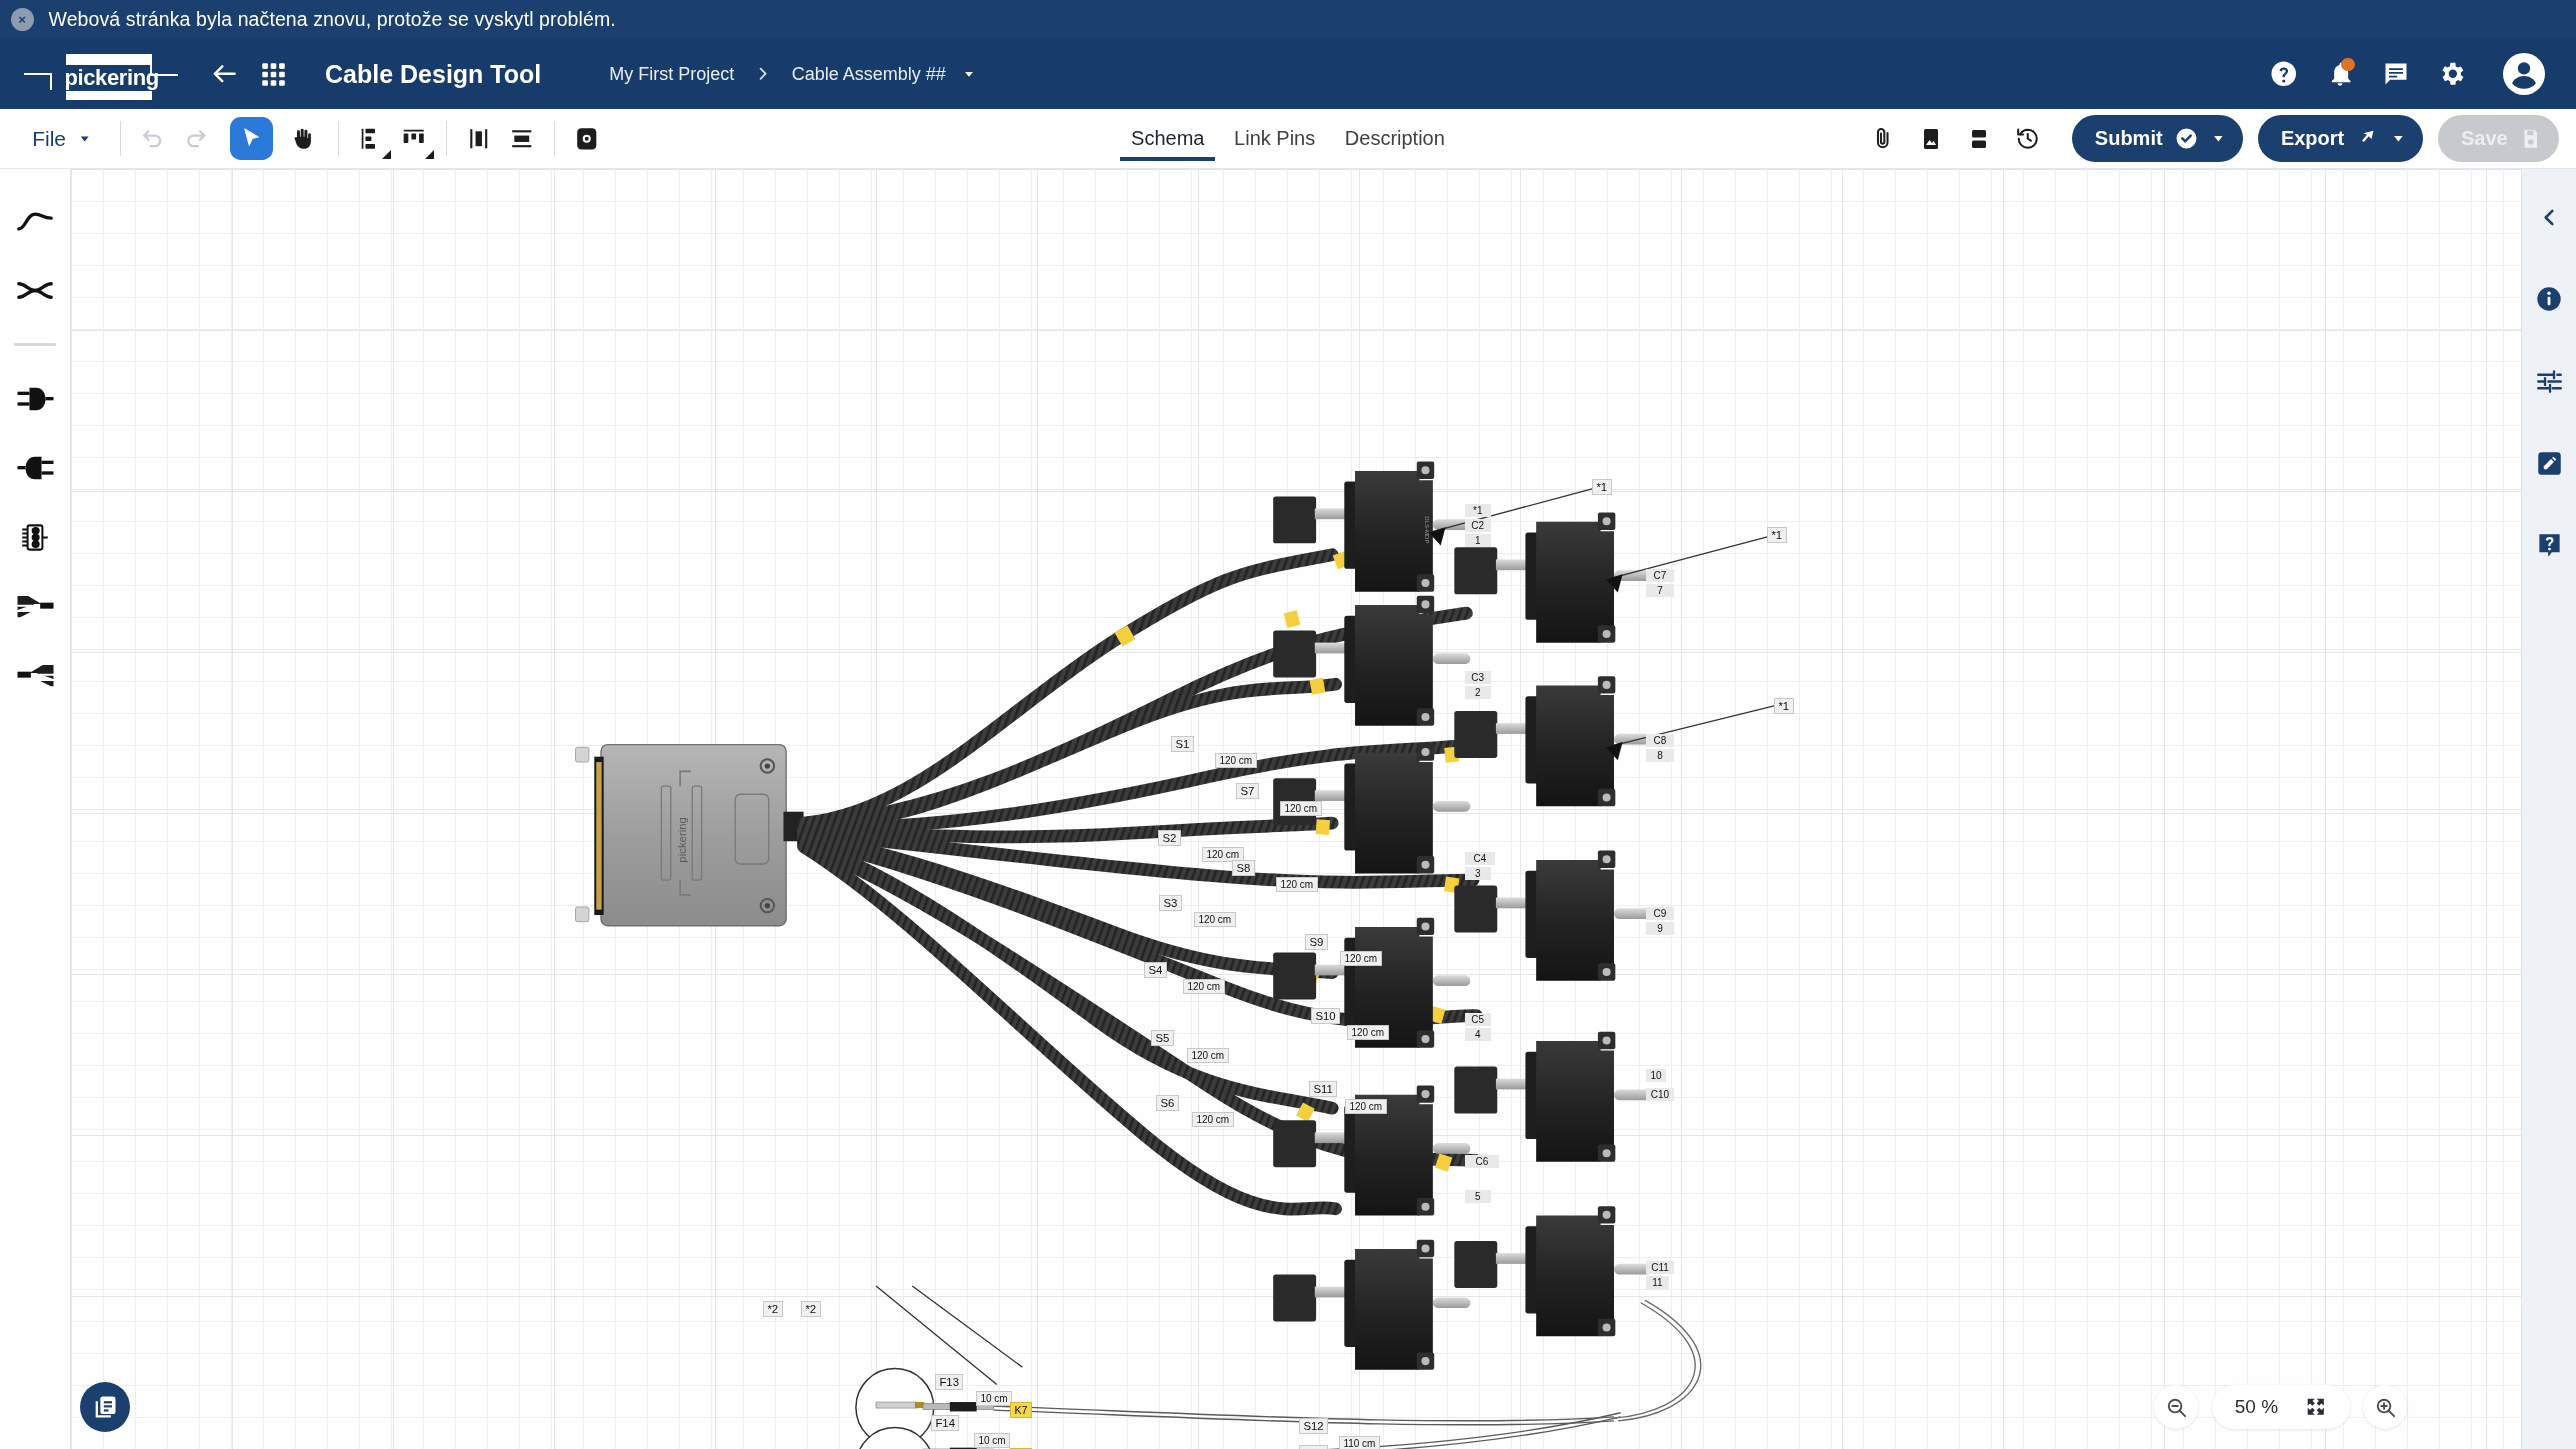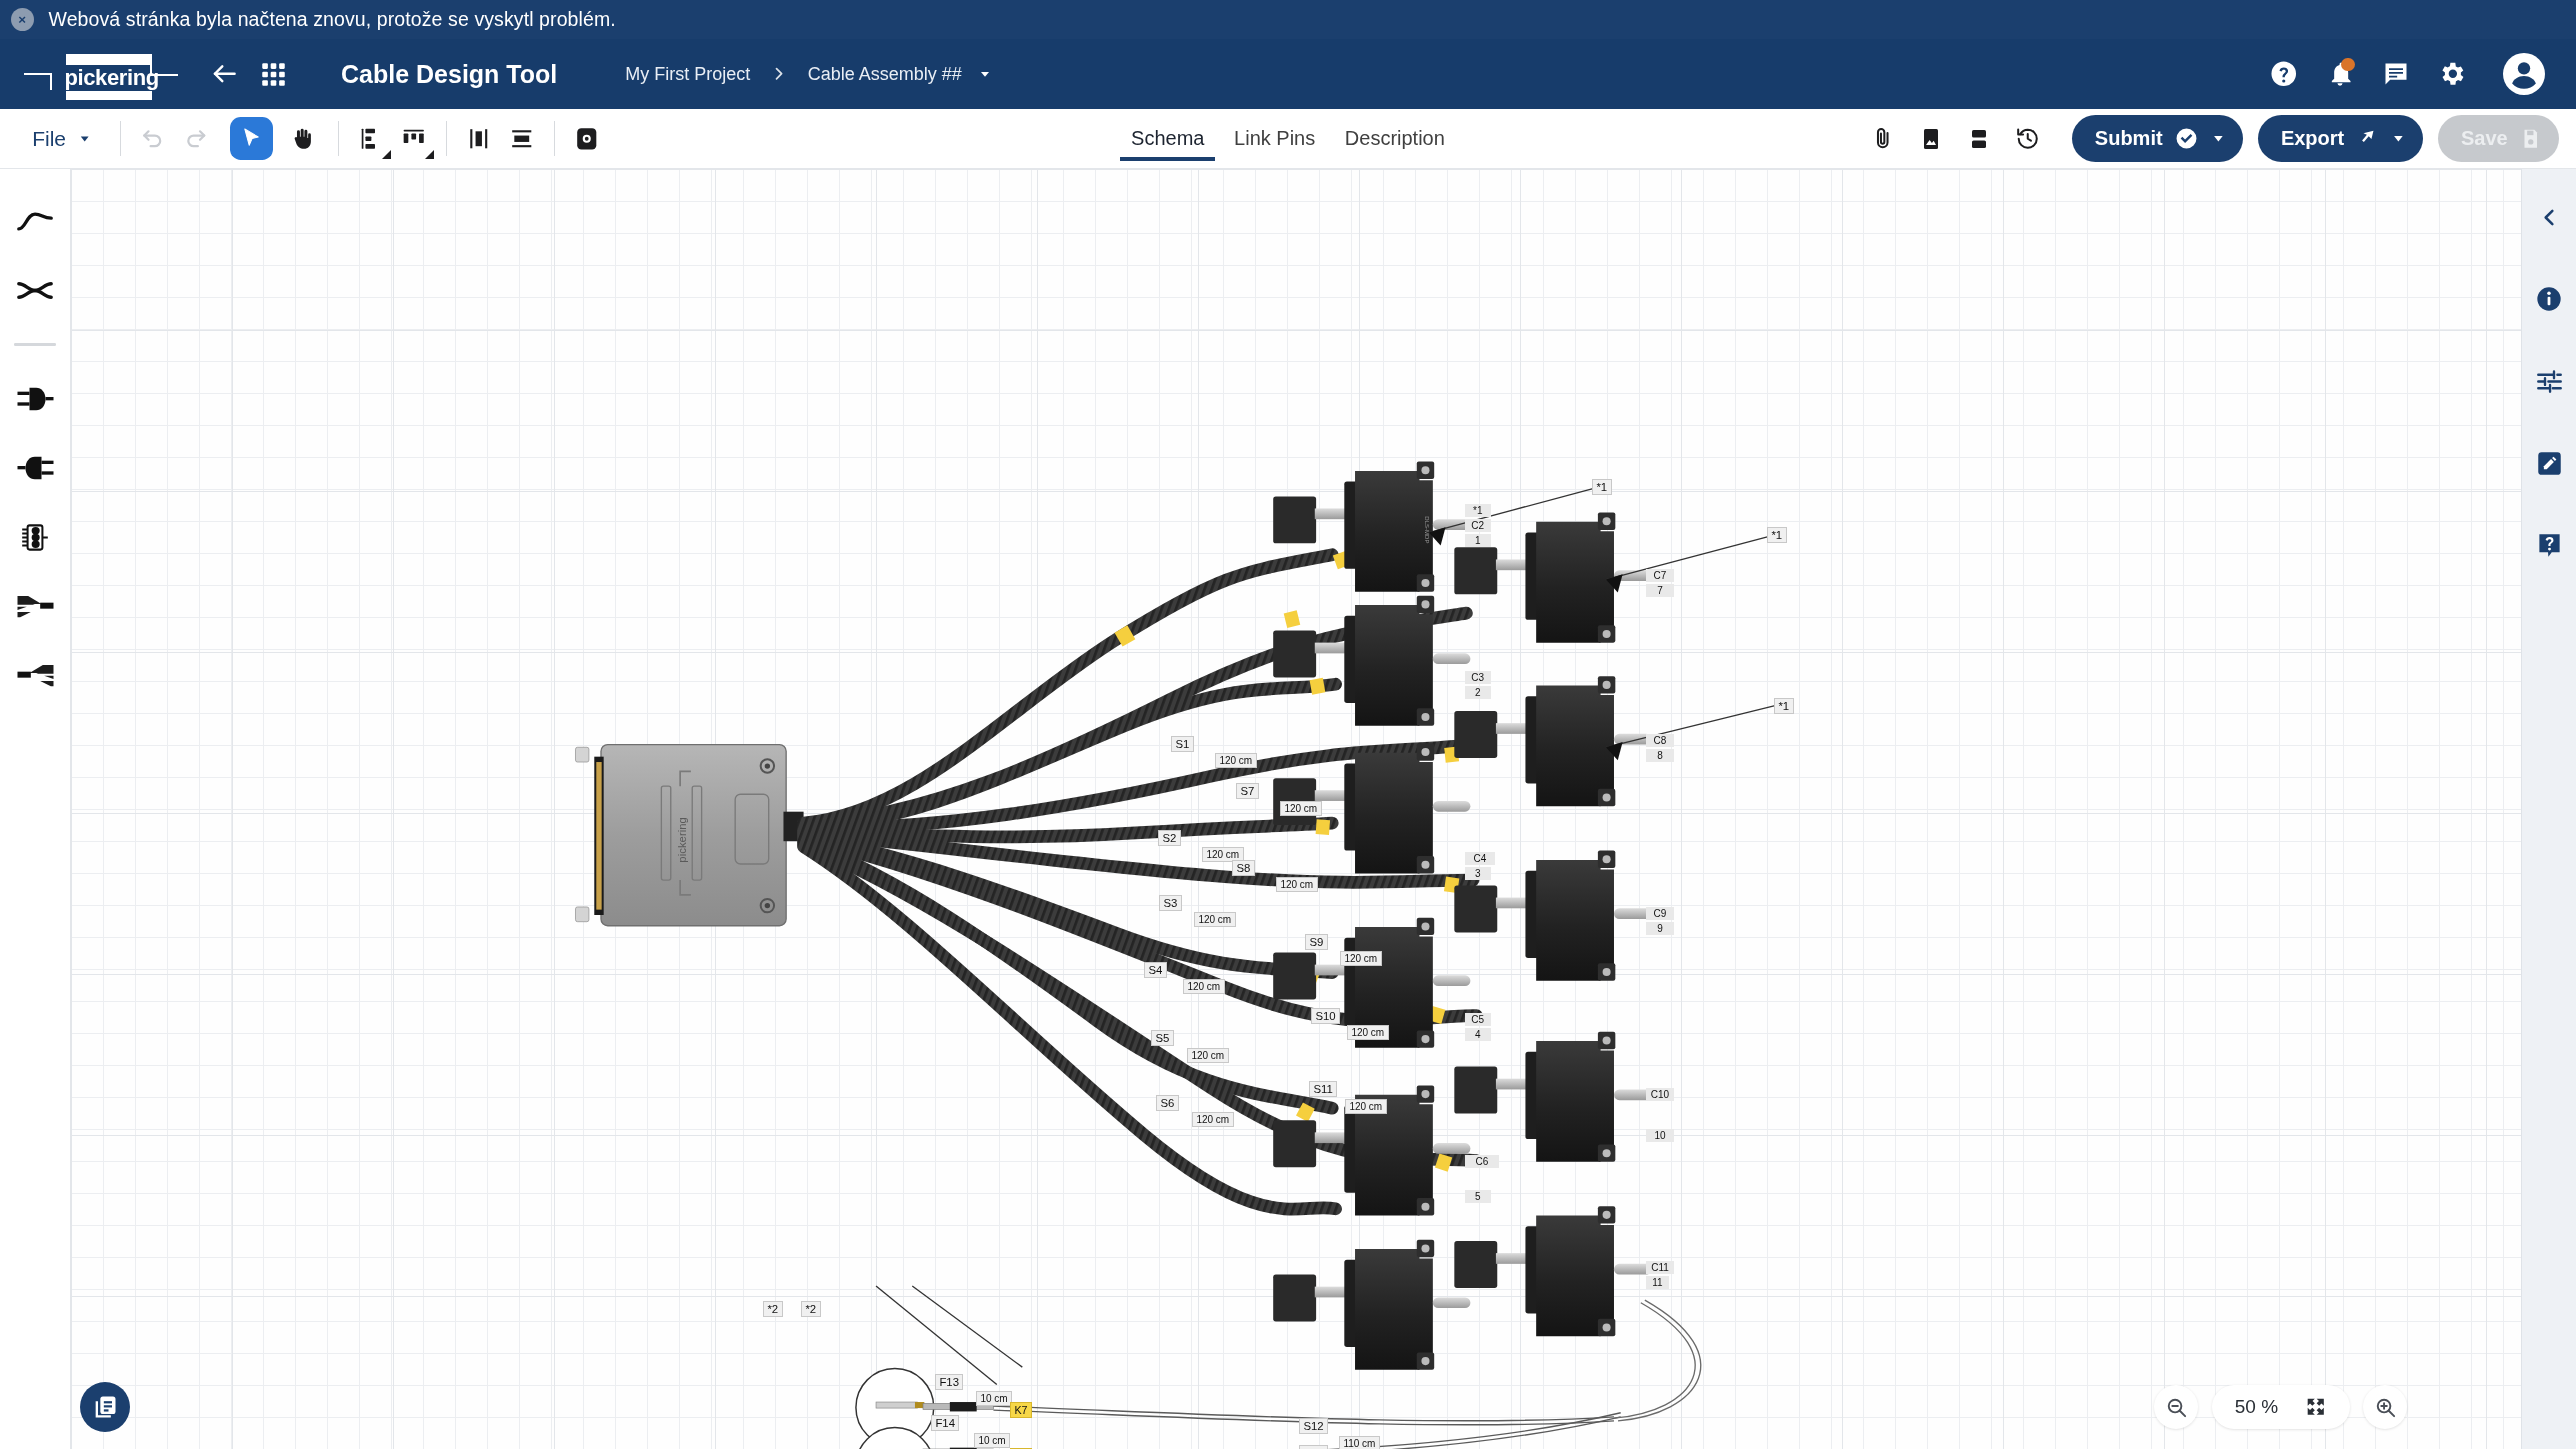--- a/index.html
+++ b/index.html
@@ -36,21 +36,21 @@
   .logo .bar-bot { position: absolute; left: 43px; top: 38px; width: 86px; height: 9.4px; background: #fff; }
   .logo .word { position: absolute; left: 42px; top: 10.7px; color: #fff; font-size: 22px; font-weight: 700; letter-spacing: -0.4px; line-height: 27px; }
   .logo .l-tr { position: absolute; left: 127px; top: 5.4px; width: 28px; height: 17.4px; border-left: 2.7px solid #fff; border-bottom: 2.7px solid #fff; }
   .logo .l-bl { position: absolute; left: 1.3px; top: 20px; width: 28px; height: 17.4px; border-right: 2.7px solid #fff; border-top: 2.7px solid #fff; }
 
   .hbtn {
     width: 48px; height: 48px; display: flex; align-items: center; justify-content: center;
     color: #fff; cursor: pointer; flex: none;
   }
   .hbtn svg { display: block; }
-  .app-title { color: #fff; font-size: 25px; font-weight: 700; margin-left: 44px; flex: none; }
+  .app-title { color: #fff; font-size: 25px; font-weight: 700; margin-left: 28px; flex: none; }
   .breadcrumb { display: flex; align-items: center; gap: 0; margin-left: 68px; color: #fff; }
   .crumb { font-size: 18px; color: #e9eef5; cursor: pointer; }
   .crumb-sep { margin: 0 20px; opacity: .85; display: flex; align-items: center; }
   .crumb-caret { margin-left: 14.8px; display: flex; align-items: center; }
   .header-right { margin-left: auto; display: flex; align-items: center; gap: 8px; padding-right: 31px; }
   .bell-wrap { position: relative; }
   .bell-dot { position: absolute; right: 9.4px; top: 8px; width: 13.4px; height: 13.4px; border-radius: 50%; background: #d9742a; }
   .avatar {
     width: 42px; height: 42px; border-radius: 50%; background: #fff;
     display: flex; align-items: center; justify-content: center; margin-left: 19px; cursor: pointer;
@@ -795,21 +795,21 @@
     <div class="chip onconn" style="left:1575px; top:400px; width:28px">C7</div>
     <div class="chip onconn" style="left:1575px; top:415px; width:28px">7</div>
 
     <div class="chip onconn" style="left:1575px; top:565px; width:28px">C8</div>
     <div class="chip onconn" style="left:1575px; top:580px; width:28px">8</div>
 
     <div class="chip onconn" style="left:1575px; top:738px; width:28px">C9</div>
     <div class="chip onconn" style="left:1575px; top:753px; width:28px">9</div>
 
     <div class="chip onconn" style="left:1575px; top:919px; width:28px">C10</div>
-    <div class="chip onconn" style="left:1575px; top:960px; width:28px">10</div>
+    <div class="chip onconn" style="left:1575px; top:900px; width:20px">10</div>
 
     <div class="chip onconn" style="left:1575px; top:1092px; width:28px">C11</div>
     <div class="chip onconn" style="left:1575px; top:1107px; width:23px">11</div>
 
     <div class="chip" style="left:1521px; top:310px">*1</div>
     <div class="chip" style="left:1696px; top:358px">*1</div>
     <div class="chip" style="left:1703px; top:529px">*1</div>
 
     <div class="doc-fab">
       <svg width="28" height="28" viewBox="0 0 24 24" fill="#fff">

